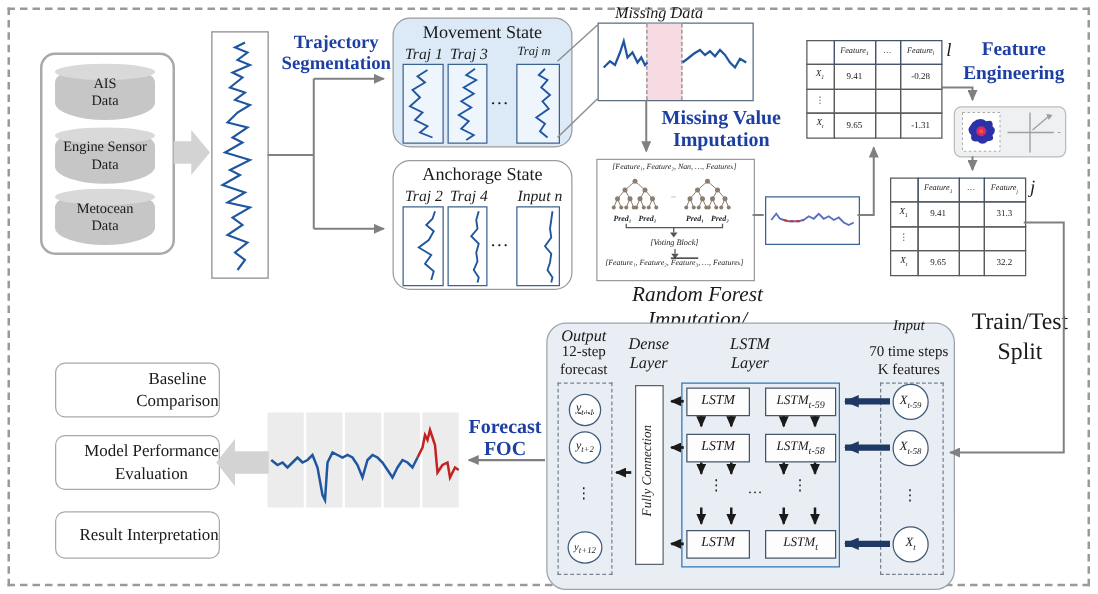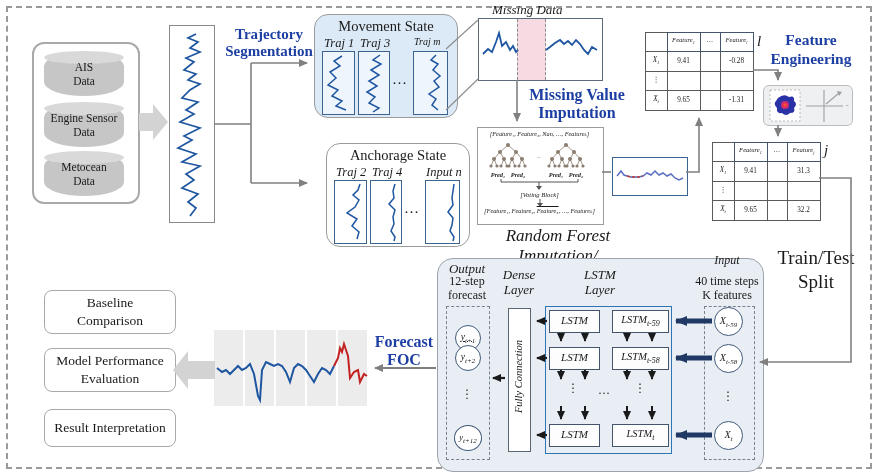--- a/index.html
+++ b/index.html
@@ -29,21 +29,21 @@
   .cell sub{font-size:65%;}
   .blk{position:absolute;background:#fdfdfd;border:1.2px solid #44546a;display:flex;align-items:center;
        justify-content:center;font-style:italic;font-size:11px;}
   .blk sub{font-size:8px;}
   .circ{position:absolute;border:1.3px solid #3f5a7a;border-radius:50%;background:#fff;display:flex;
         align-items:center;justify-content:center;font-style:italic;font-size:9.5px;}
   .circ sub{font-size:7px;}
   .dashbox{position:absolute;border:1.5px dashed #76828e;}
   .vd{font-size:12px;text-align:center;line-height:1;}
   .evbox{position:absolute;border:1.3px solid #a9a9a9;border-radius:8px;background:#fff;display:flex;
-         align-items:center;justify-content:center;font-size:13.5px;line-height:1.35;text-align:center;}
+         align-items:center;justify-content:flex-end;font-size:13.5px;line-height:1.35;text-align:center;}
   svg{display:block;}
   .panel{position:absolute;background:#ececec;}
   .overlay{position:absolute;left:0;top:0;pointer-events:none;z-index:6;}
   .rf-tiny{font-size:6.3px;line-height:1.1;font-style:italic;text-align:center;}
   .hat{text-decoration:overline;}
 </style>
 </head>
 <body>
 
 <div id="canvas">
@@ -89,21 +89,21 @@
         </svg>
       </div>
     <div class="abs bd" style="left:77px;top:56px;font-size:15px;">…</div>
     <div class="minibox mov-fill" style="left:98px;top:36px;width:33px;height:62px;">
       <svg width="33" height="62">
           <polyline fill="none" stroke="#1f56a0" stroke-width="1.5" points="22,3 17,8 24,12 19,18 26,24 20,29 25,35 15,42 22,47 18,53 24,58"></polyline>
         </svg>
       </div>
   </div>
 
-  <div class="abs" style="left:326px;top:128px;width:142px;height:102px;background:#fff;border:1.5px solid #9b9b9b;border-radius:14px;margin-top:15px;">
+  <div class="abs" style="left:314px;top:128px;width:142px;height:102px;background:#fff;border:1.5px solid #9b9b9b;border-radius:14px;">
     <div class="abs c bd" style="left:0;top:3px;width:142px;font-size:14.5px;">Anchorage State</div>
     <div class="abs it" style="left:9px;top:21px;font-size:12.5px;">Traj 2</div>
     <div class="abs it" style="left:45px;top:21px;font-size:12.5px;">Traj 4</div>
     <div class="abs it" style="left:99px;top:21px;font-size:12.5px;">Input n</div>
     <div class="minibox anc-fill" style="left:7px;top:36px;width:31px;height:62px;">
       <svg width="31" height="62">
           <polyline fill="none" stroke="#1f56a0" stroke-width="1.5" points="25,3 23,9 18,14 24,19 20,26 12,32 22,38 17,45 24,51 22,58"></polyline>
         </svg>
       </div>
     <div class="minibox anc-fill" style="left:43px;top:36px;width:30px;height:62px;">
@@ -332,25 +332,25 @@
   <div class="abs" style="left:437px;top:258px;width:325px;height:212px;background:#e9eef4;border:1.5px solid #9aa4ac;border-radius:16px;"></div>
 
   <div class="abs c it bd" style="left:437px;top:261px;width:60px;font-size:13px;">Output</div>
   <div class="abs c ml" style="left:437px;top:275px;width:60px;font-size:12px;line-height:1.15;">12-step
 forecast</div>
   <div class="abs c it bd ml" style="left:489px;top:268px;width:60px;font-size:13px;line-height:1.15;">Dense
 Layer</div>
   <div class="abs c it bd ml" style="left:570px;top:268px;width:60px;font-size:13px;line-height:1.15;">LSTM
 Layer</div>
   <div class="abs c it bd" style="left:697px;top:253px;width:60px;font-size:12px;">Input</div>
-  <div class="abs c ml" style="left:682px;top:275px;width:90px;font-size:12px;line-height:1.15;">40 time steps
+  <div class="abs c ml" style="left:682px;top:275px;width:90px;font-size:12px;line-height:1.15;">70 time steps
 K features</div>
 
   <div class="dashbox" style="left:446px;top:306px;width:42px;height:152px;"></div>
-  <div class="circ" style="left:455px;top:325px;width:24px;height:24px;text-decoration:underline;">
+  <div class="circ" style="left:455px;top:315px;width:24px;height:24px;text-decoration:underline;">
     <span><span>y</span><sub>t+1</sub></span>
     </div>
   <div class="circ" style="left:455px;top:345px;width:24px;height:24px;">
     <span><span>y</span><sub>t+2</sub></span>
     </div>
   <div class="abs vd" style="left:460px;top:388px;width:14px;">⋮</div>
   <div class="circ" style="left:454px;top:425px;width:26px;height:24px;font-size:8.5px;">
     <span><span>y</span><sub>t+12</sub></span>
     </div>
 

